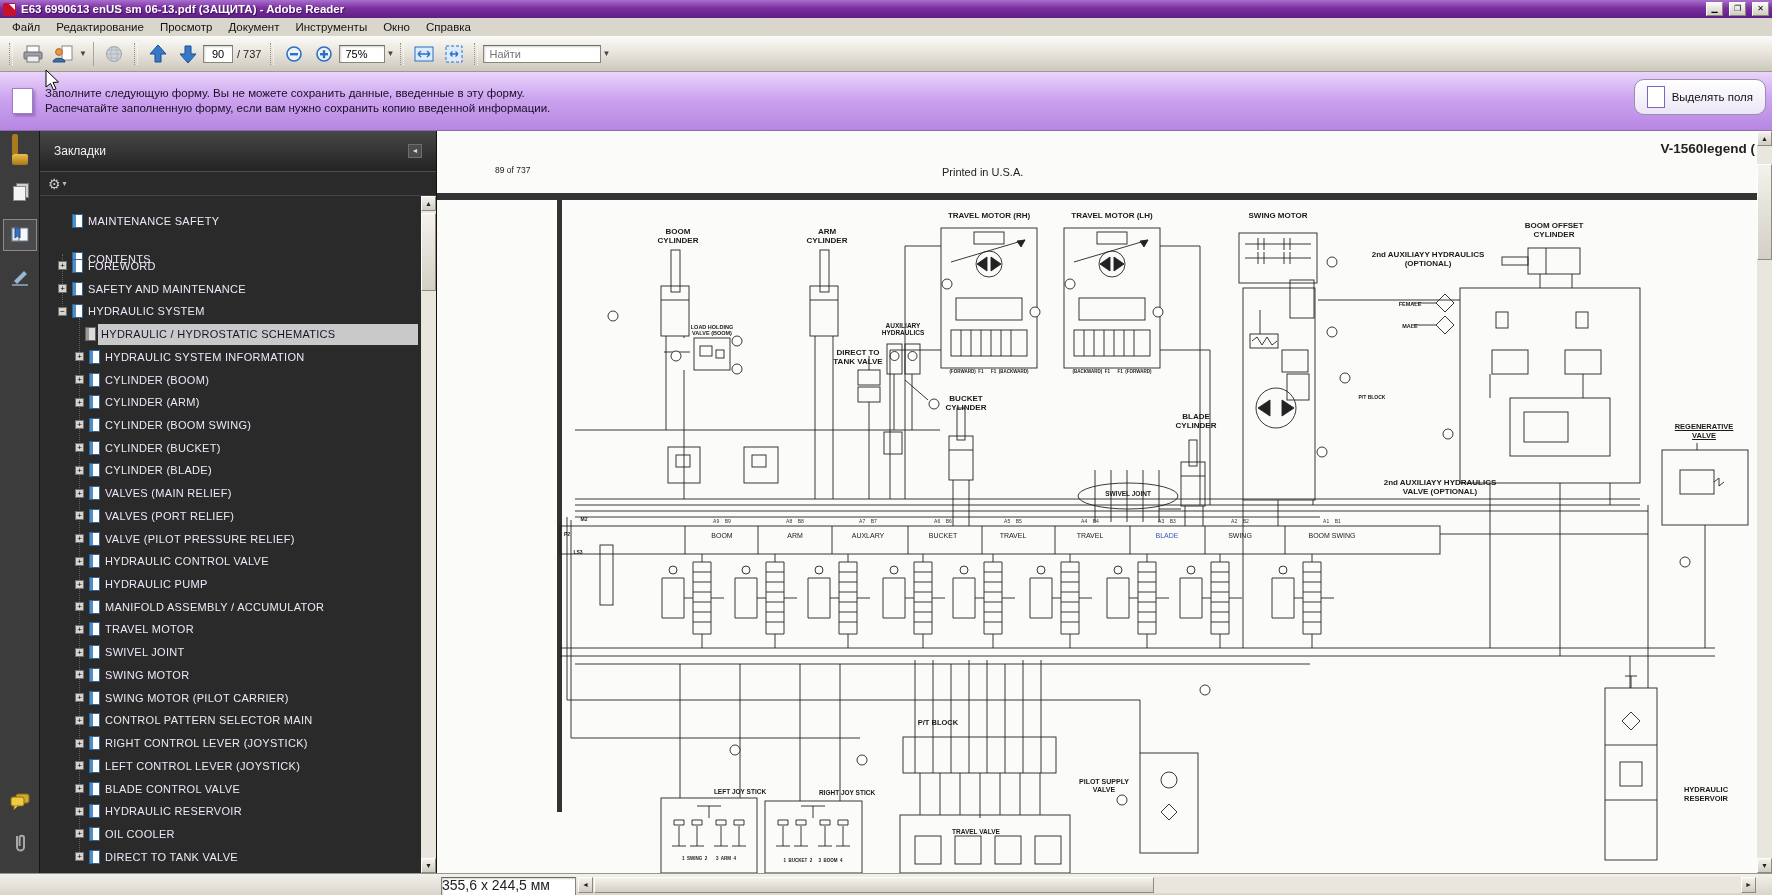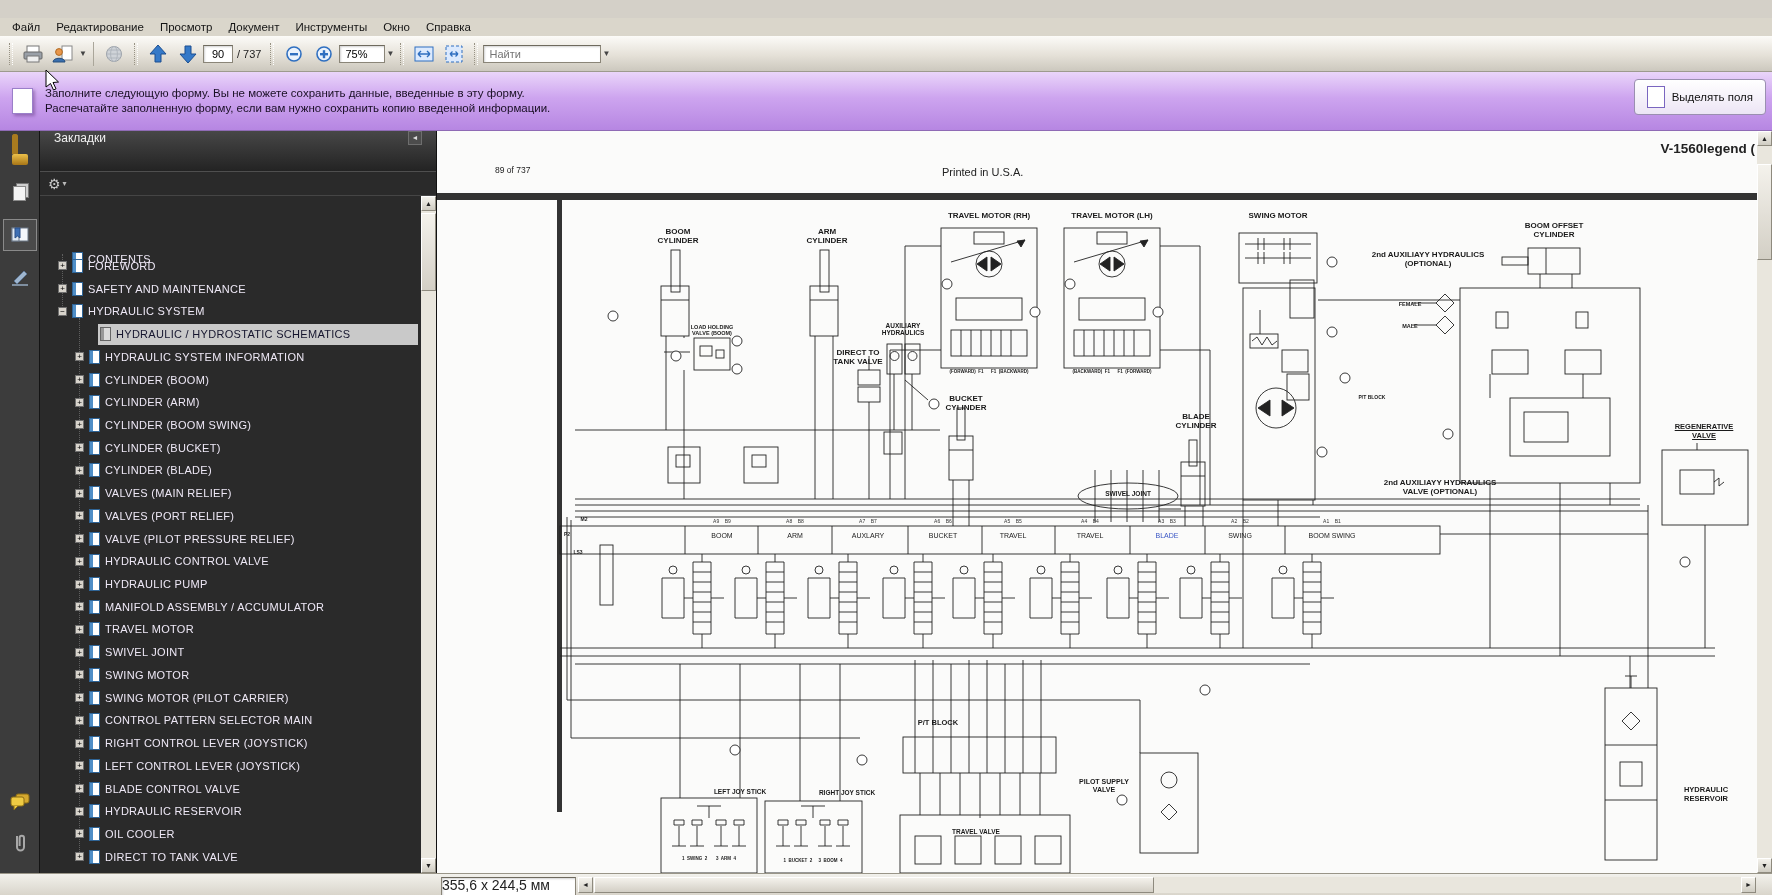--- a/index.html
+++ b/index.html
@@ -28,36 +28,36 @@
 #page-input{width:30px;height:18px;text-align:center}
 #zoom-input{width:46px;height:18px;padding-left:5px}
 #search-input{width:118px;height:18px;padding-left:5px;color:#555}
 .tb-label{font-size:11px;color:#222;margin:0 4px;white-space:pre}
 
 
 #msgbar{position:absolute;left:0;top:72px;width:1772px;height:59px;background:linear-g radient;background:linear-gradient(#ead5fa,#cda4ef 45%,#b686e2);border-bottom:1px solid #8f6bb5;display:flex;align-items:center;gap:12px;padding:0 12px}
 .msg-icon{width:21px;height:26px;background:#fff;border:1px solid #9a7fc9;box-shadow:2px 2px 3px rgba(60,20,90,.35);padding:4px 3px}
 .msg-icon .lines{width:100%;height:100%;background:repeating-linear-gradient(#8b6bd0 0 2px,#fff 2px 5px)}
 .msg-text{font-size:11.5px;color:#190f24;line-height:15px}
-#highlight-btn{position:absolute;right:6px;top:7px;height:36px;background:linear-gradient(#ffffff,#ece5f5);border:1px solid #9a8fb0;border-radius:4px;display:flex;align-items:center;gap:7px;padding:0 12px;font-size:11.5px;color:#111}
+#highlight-btn{position:absolute;right:6px;top:7px;height:36px;background:linear-gradient(#ffffff,#ece5f5);border:1px solid #9a8fb0;border-radius:10px;display:flex;align-items:center;gap:7px;padding:0 12px;font-size:11.5px;color:#111}
 .hf-icon{width:18px;height:22px;background:#fff;border:1px solid #7a66c0;padding:3px 2px}
 .hf-icon .lines{width:100%;height:100%;background:repeating-linear-gradient(#4f86d8 0 3px,#fff 3px 6px)}
 
 
 #strip{position:absolute;left:0;top:131px;width:40px;height:742px;background:#3c3c3c;border-right:1px solid #141414}
 .strip-btn{width:34px;height:32px;margin:4px auto 10px;display:flex;align-items:center;justify-content:center;border:1px solid transparent}
 .strip-btn.sel{border:1px solid #8a8a8a;background:#4a4a4a}
 .lock-shackle{width:10px;height:8px;border:3px solid #a87b1f;border-bottom:none;border-radius:5px 5px 0 0;margin:0 auto}
 .lock-body{width:16px;height:11px;background:linear-gradient(#ecc04a,#a87617);border-radius:2px;margin:-1px auto 0}
 .pages-ico{width:13px;height:15px;background:#f4f4f4;border:1px solid #8a8a8a;box-shadow:3px -3px 0 -1px #cfcfcf,3px -3px 0 0 #777}
 .bstrip-bot{position:absolute;left:0;bottom:4px;width:40px}
 
 
 #panel{position:absolute;left:40px;top:131px;width:397px;height:742px;background:#2a2a2a;border-right:1px solid #111}
-#panel-header{position:absolute;left:0;top:0;width:100%;height:41px;background:linear-gradient(#474747,#232323);border-bottom:1px solid #4f4f4f;display:flex;padding:0 14px}
+#panel-header{position:absolute;left:0;top:0;width:100%;height:41px;background:linear-gradient(#474747,#232323);border-bottom:1px solid #4f4f4f;display:flex;align-items:center;padding:0 14px}
 #panel-header .ph-title{font-size:12px;color:#f2f2f2;flex:1}
 #collapse-btn{width:14px;height:14px;background:#4c4c4c;border:1px solid #6e6e6e;color:#ddd;font-size:7px;line-height:12px;text-align:center}
 #panel-tools{position:absolute;left:0;top:41px;width:100%;height:24px;border-bottom:1px solid #454545;display:flex;align-items:center;padding:0 8px;gap:2px}
 .gear{color:#c9c9c9;font-size:14px;line-height:14px}
 .gear-caret{color:#bbb;font-size:8px}
 #bookmark-list{position:absolute;left:0;top:65px;width:380px;height:677px;overflow:hidden}
 .bm-row{position:absolute;left:0;right:0;height:21px;display:flex;align-items:center;gap:5px}
 .bm-row.sel:before{content:"";position:absolute;left:58px;right:2px;top:0;bottom:0;background:#c9c9c9}
 .exp{width:9px;height:9px;flex:none;background:#d8d4cc;border:1px solid #6f6f6f;color:#000;font-size:8px;line-height:7px;text-align:center;position:relative;z-index:1}
 .bm-ico{width:11px;height:14px;flex:none;background:#fff;border:1px solid #2f6496;box-shadow:inset 3px 0 0 #4f8ec7;position:relative;z-index:1}
@@ -80,20 +80,27 @@
 
 
 #statusbar{position:absolute;left:0;top:873px;width:1772px;height:22px;background:linear-gradient(#f2f1ec,#d9d5cb);border-top:1px solid #999588}
 #size-box{position:absolute;left:441px;top:3px;width:135px;height:24px;font-size:14px;color:#222;line-height:15px}
 </style>
 </head>
 <body>
 
 <div id="screen">
 
+  <div id="titlebar">
+    <span class="pdficon"></span>
+    <span class="t-title">E63 6990613 enUS sm 06-13.pdf (ЗАЩИТА) - Adobe Reader</span>
+    <span class="winbtn">▁</span>
+    <span class="winbtn">❐</span>
+    <span class="winbtn">✕</span>
+  </div>
 
   <div id="menubar">
     <span class="menu-item">Файл</span>
     <span class="menu-item">Редактирование</span>
     <span class="menu-item">Просмотр</span>
     <span class="menu-item">Документ</span>
     <span class="menu-item">Инструменты</span>
     <span class="menu-item">Окно</span>
     <span class="menu-item">Справка</span>
   </div>
@@ -226,40 +233,44 @@
       <span class="ph-title">Закладки</span>
       <span id="collapse-btn">◄</span>
     </div>
     <div id="panel-tools">
       <span class="gear">⚙</span>
       <span class="gear-caret">▾</span>
     </div>
     <div id="bookmark-list">
       <div class="guide" style="left:22px;top:58px;height:58px"></div>
       <div class="guide" style="left:39px;top:122px;height:540px"></div>
+    <div class="bm-row" style="top: 14px; padding-left: 32px;">
+          <span class="bm-ico"></span>
+          <span class="bm-lb">MAINTENANCE SAFETY</span>
+        </div>
         <div class="bm-row" style="top: 52px; padding-left: 32px;">
           <span class="bm-ico"></span>
           <span class="bm-lb">CONTENTS</span>
         </div>
         <div class="bm-row" style="top: 59.44px; padding-left: 18px;">
           <span class="exp">+</span>
           <span class="bm-ico"></span>
           <span class="bm-lb">FOREWORD</span>
         </div>
         <div class="bm-row" style="top: 82.16px; padding-left: 18px;">
           <span class="exp">+</span>
           <span class="bm-ico"></span>
           <span class="bm-lb">SAFETY AND MAINTENANCE</span>
         </div>
         <div class="bm-row" style="top: 104.88px; padding-left: 18px;">
           <span class="exp">−</span>
           <span class="bm-ico"></span>
           <span class="bm-lb">HYDRAULIC SYSTEM</span>
         </div>
-        <div class="bm-row sel" style="top: 127.6px; padding-left: 60px;">
+        <div class="bm-row sel" style="top: 127.6px; padding-left: 45px;">
           <span class="bm-ico"></span>
           <span class="bm-lb">HYDRAULIC / HYDROSTATIC SCHEMATICS</span>
         </div>
         <div class="bm-row" style="top: 150.32px; padding-left: 35px;">
           <span class="exp">+</span>
           <span class="bm-ico"></span>
           <span class="bm-lb">HYDRAULIC SYSTEM INFORMATION</span>
         </div>
         <div class="bm-row" style="top: 173.04px; padding-left: 35px;">
           <span class="exp">+</span>

